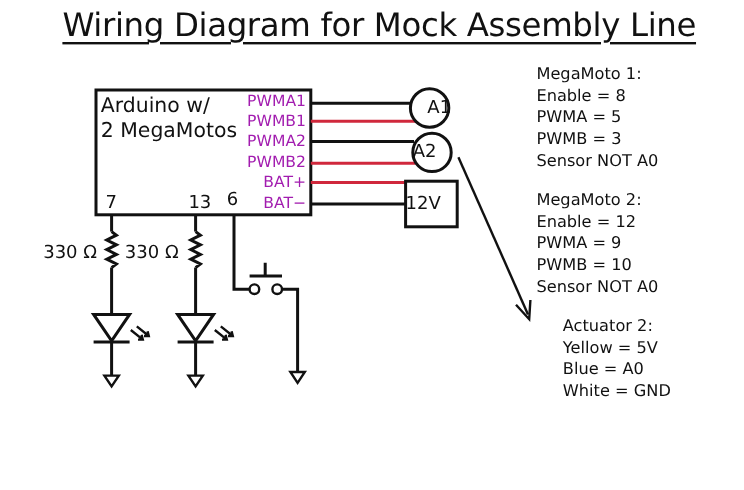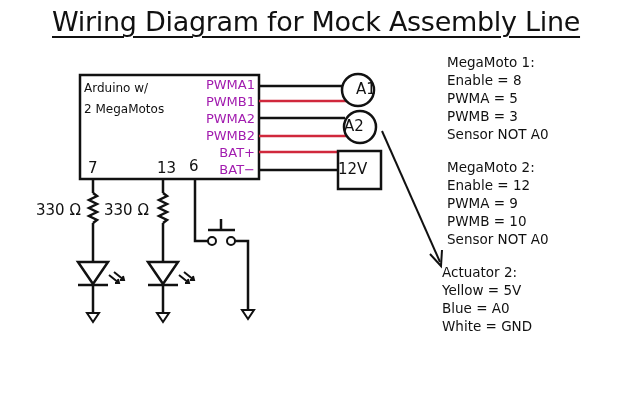--- a/index.html
+++ b/index.html
@@ -1,19 +1,19 @@
 <!DOCTYPE html>
 <html><head>
 <meta charset="utf-8">
 <style>
   html, body { margin: 0; padding: 0; background: #ffffff; }
   body { width: 620px; height: 408px; position: relative; overflow: hidden; font-family: "DejaVu Sans", sans-serif; }
   svg { position: absolute; left: 0; top: 0; }
   .title { position: absolute; left: 52px; top: 6px; font-size: 27px; color: #111; text-decoration: underline; text-decoration-thickness: 2px; text-underline-offset: 5px; letter-spacing: -0.3px; white-space: nowrap; }
-  .box-label { position: absolute; font-size: 12px; color: #111; line-height: 20px; white-space: nowrap; }
+  .box-label { position: absolute; font-size: 17px; color: #111; line-height: 20px; white-space: nowrap; }
   .pin { position: absolute; font-size: 13px; color: #a21caf; white-space: nowrap; text-align: right; width: 70px; line-height: 17px; }
   .pinnum { position: absolute; font-size: 15px; color: #111; white-space: nowrap; }
   .notes { position: absolute; font-size: 13.5px; color: #111; line-height: 18px; white-space: nowrap; }
   .notes div { height: 18px; }
   .res { position: absolute; font-size: 15px; color: #111; white-space: nowrap; }
   .comp-label { position: absolute; font-size: 15px; color: #111; white-space: nowrap; text-align: center; }
 </style>
 </head>
 <body>
 
@@ -94,18 +94,18 @@
 </div>
 
 <div class="notes" style="left:447px; top:158px;">
   <div>MegaMoto 2:</div>
   <div>Enable = 12</div>
   <div>PWMA = 9</div>
   <div>PWMB = 10</div>
   <div>Sensor NOT A0</div>
 </div>
 
-<div class="notes" style="left:442px; top:263px;">
+<div class="notes" style="left:469px; top:263px;">
   <div>Actuator 2:</div>
   <div>Yellow = 5V</div>
   <div>Blue = A0</div>
   <div>White = GND</div>
 </div>
 
 </body></html>

